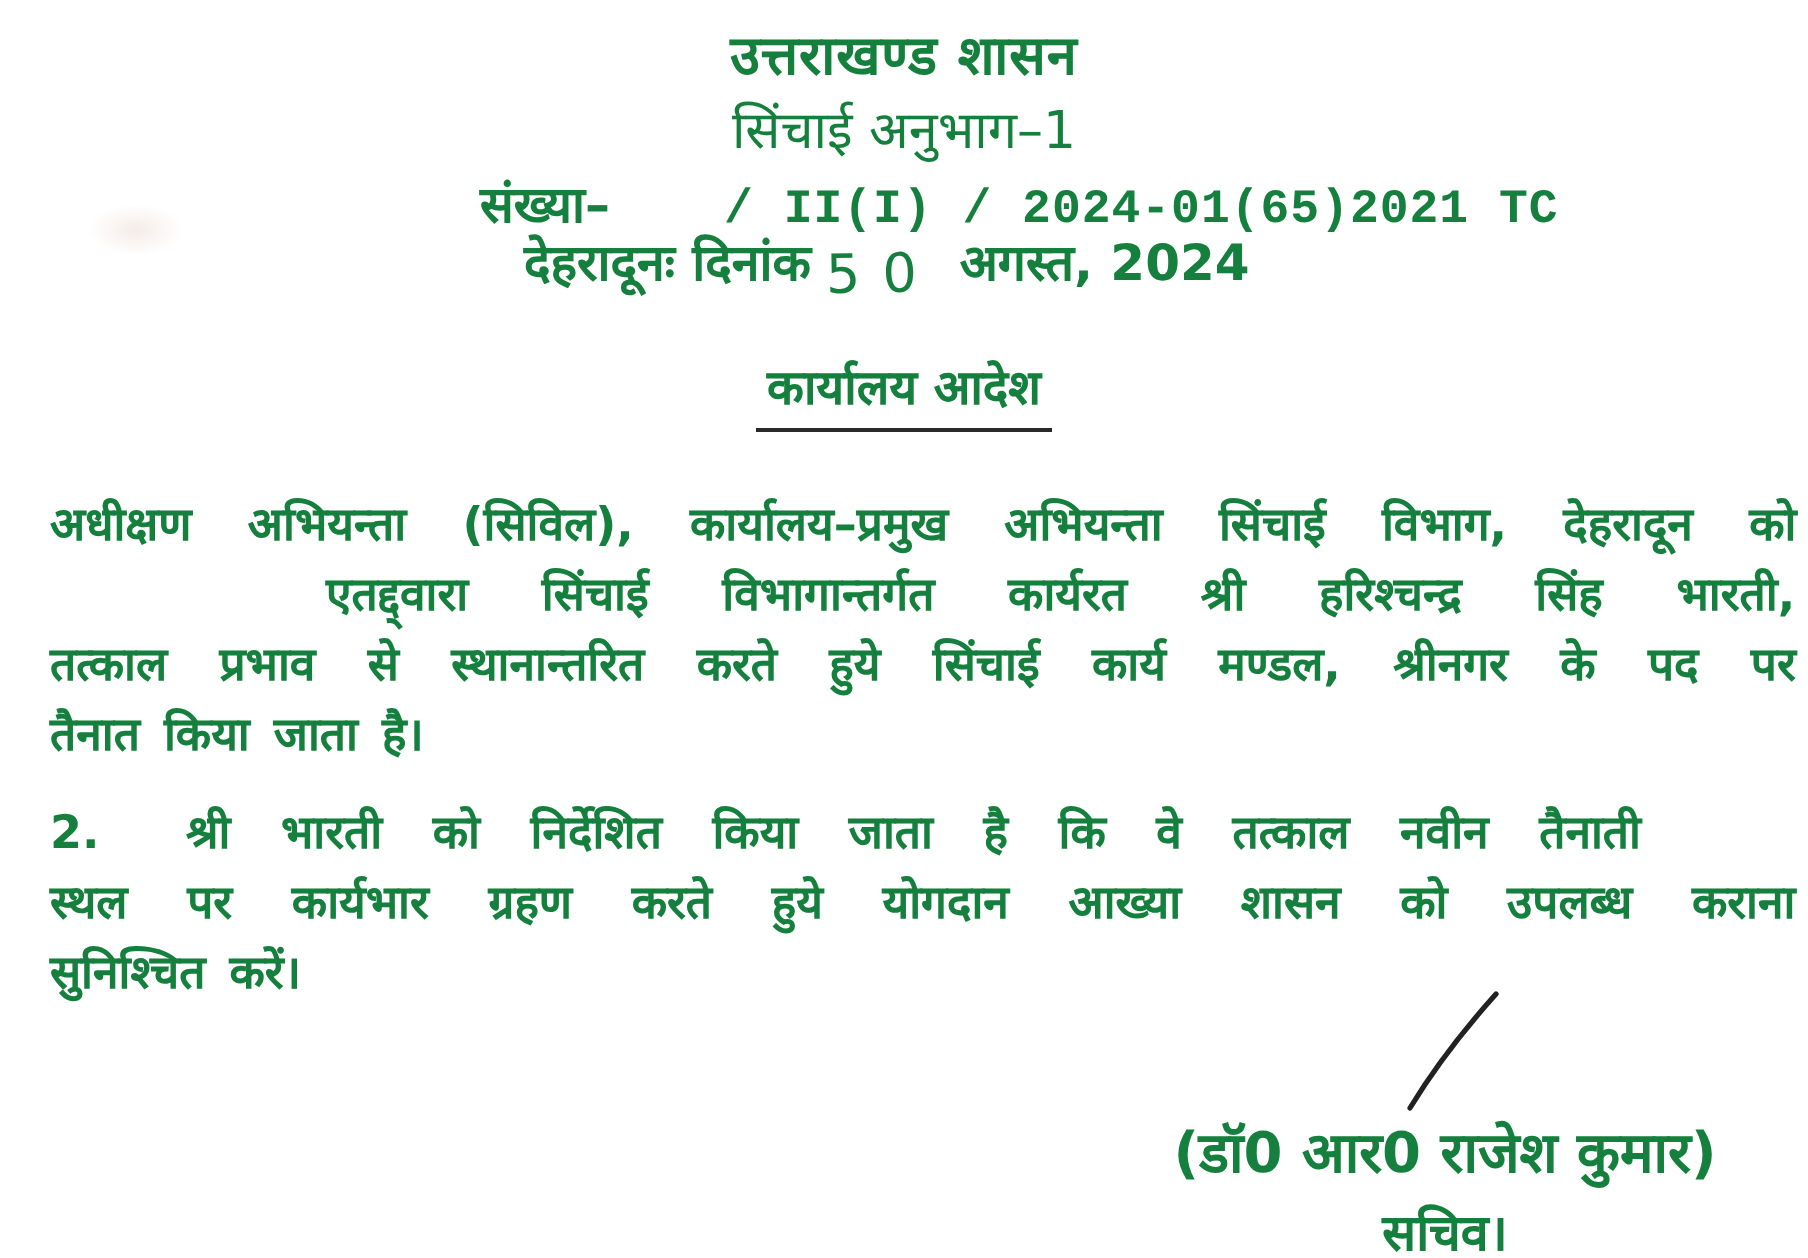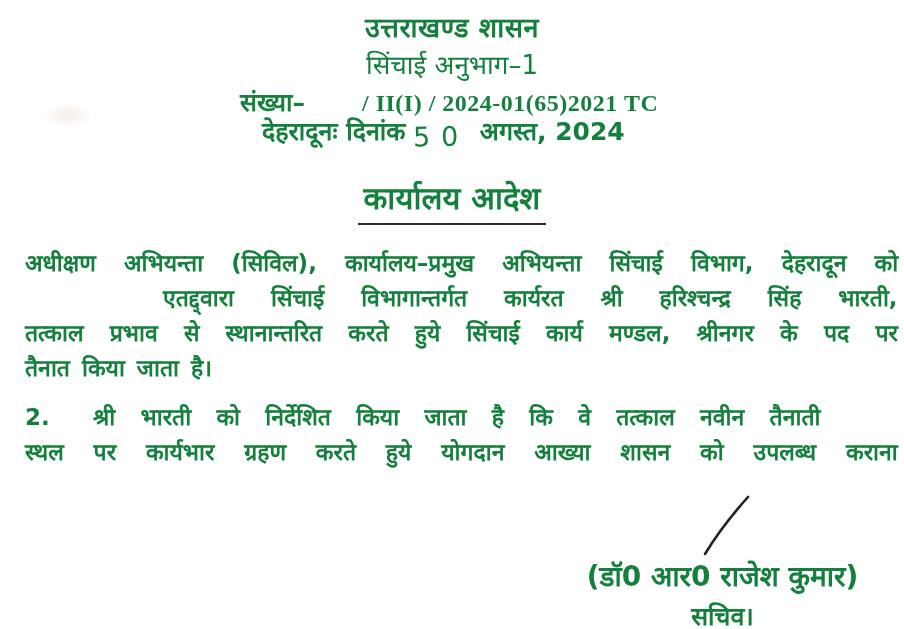--- a/index.html
+++ b/index.html
@@ -25,39 +25,39 @@
   .hdr-section{
     position:absolute;top:46px;left:0;width:904px;
     text-align:center;font-size:26px;font-weight:400;
   }
   .hdr-number{
     position:absolute;top:84px;left:240px;white-space:nowrap;
     font-size:25px;font-weight:700;
   }
   .hdr-number .num-val{
     display:inline-block;margin-left:57px;
-    font-family:Liberation Serif, serif;
+    font-family:Liberation Mono, monospace;
     font-size:24px;font-weight:700;letter-spacing:0.5px;
   }
   .hdr-date{
     position:absolute;top:113px;left:262px;white-space:nowrap;
     font-size:25px;font-weight:700;
   }
   .hand-day{
     display:inline-block;margin:0 10px 0 8px;
     transform:translateY(6px) rotate(-1deg);
     font-weight:400;font-size:27px;letter-spacing:11px;
     font-family:"DejaVu Sans", sans-serif;
   }
   .doc-title{
     position:absolute;top:176px;left:0;width:904px;text-align:center;
   }
   .doc-title span{
     display:inline-block;
-    font-size:31px;font-weight:700;
+    font-size:24px;font-weight:700;
     padding:0 6px 5px 6px;
     border-bottom:2px solid #2a2a2a;
   }
   .para{
     position:absolute;left:25px;width:873px;
     font-size:23px;font-weight:600;line-height:35px;
   }
   .para .line{height:35px;word-spacing:4px;}
   .p1{top:246px;}
   .p1 .line0{margin-left:138px;}
@@ -103,20 +103,21 @@
     <div class="line jline" style="word-spacing: 18.17px;">तत्काल प्रभाव से स्थानान्तरित करते हुये सिंचाई कार्य मण्डल, श्रीनगर के पद पर</div>
     <div class="line">तैनात किया जाता है।</div>
   </div>
 
   <div class="para p2">
     <div class="p2-row">
       <span class="p2-num">2.</span>
       <div class="line p2-first jline" style="word-spacing: 17.27px;">श्री भारती को निर्देशित किया जाता है कि वे तत्काल नवीन तैनाती</div>
     </div>
     <div class="line jline" style="word-spacing: 21.82px;">स्थल पर कार्यभार ग्रहण करते हुये योगदान आख्या शासन को उपलब्ध कराना</div>
+    <div class="line">सुनिश्चित करें।</div>
   </div>
 
   <svg class="sig-stroke" width="72" height="68" viewBox="0 0 72 68">
     <path d="M13,62 Q30,34 56,5" stroke="#222" stroke-width="2.6" fill="none" stroke-linecap="round"></path>
   </svg>
 
   <div class="sig-block">
     <div class="sig-name">(डॉ0 आर0 राजेश कुमार)</div>
     <div class="sig-desig">सचिव।</div>
   </div>

